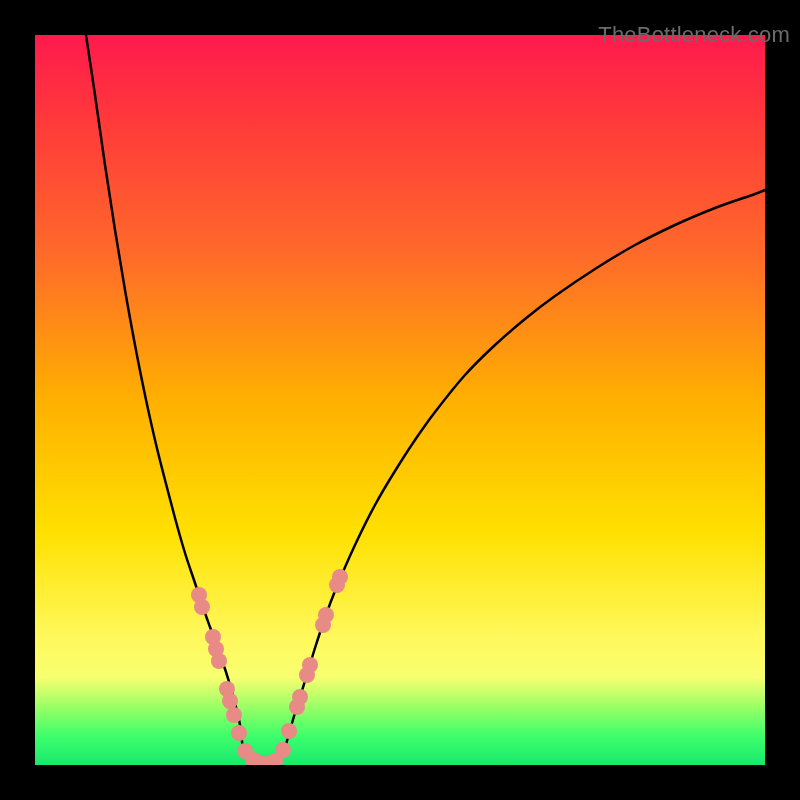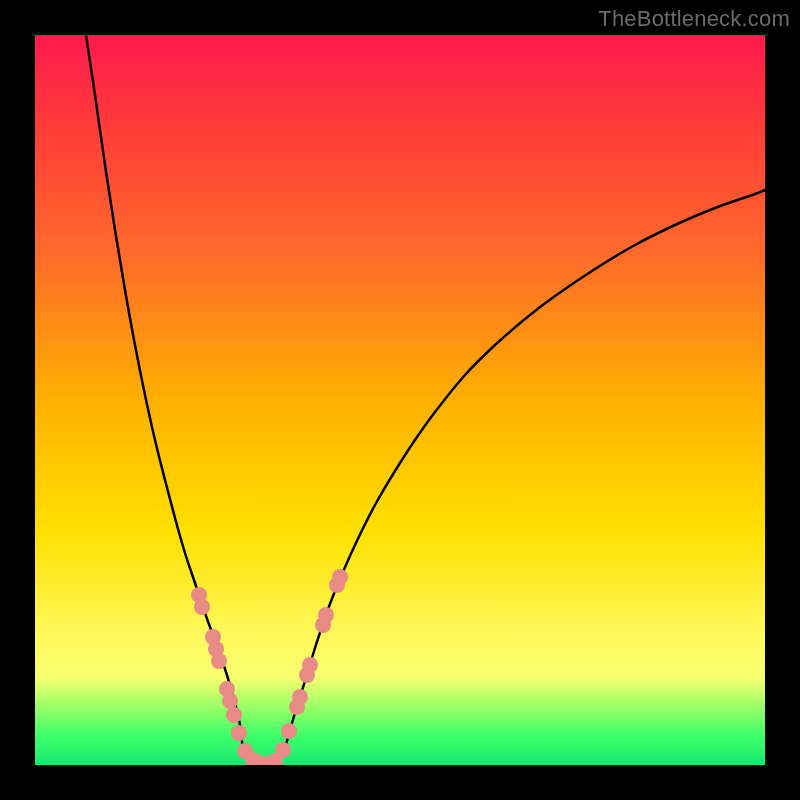--- a/index.html
+++ b/index.html
@@ -31,21 +31,21 @@
       #ffb000 50%,
       #ffe000 68%,
       #fff85a 82%,
       #f8ff70 88%,
       #9bff66 92%,
       #3eff6b 96%,
       #18e86e 100%);
   }
   .watermark {
     position: absolute;
-    top: 6px;
+    top: 22px;
     right: 10px;
     color: #6b6b6b;
     font-size: 22px;
     letter-spacing: 0.2px;
     user-select: none;
   }
   svg.curves {
     position: absolute;
     left: 0;
     top: 0;

